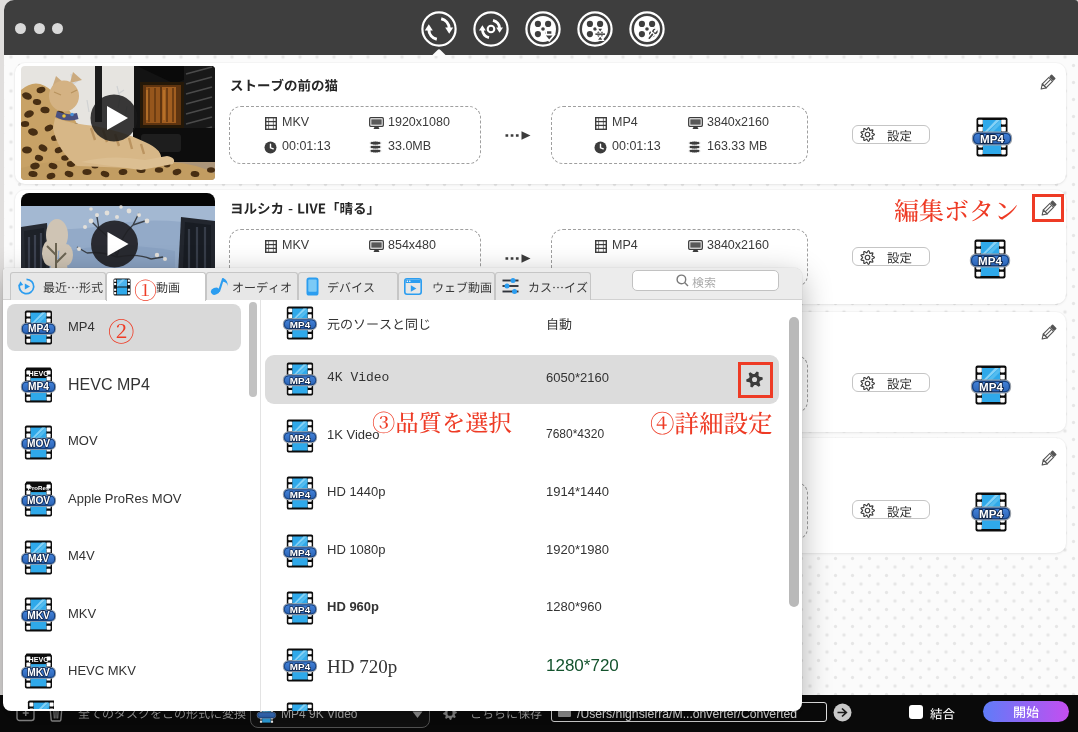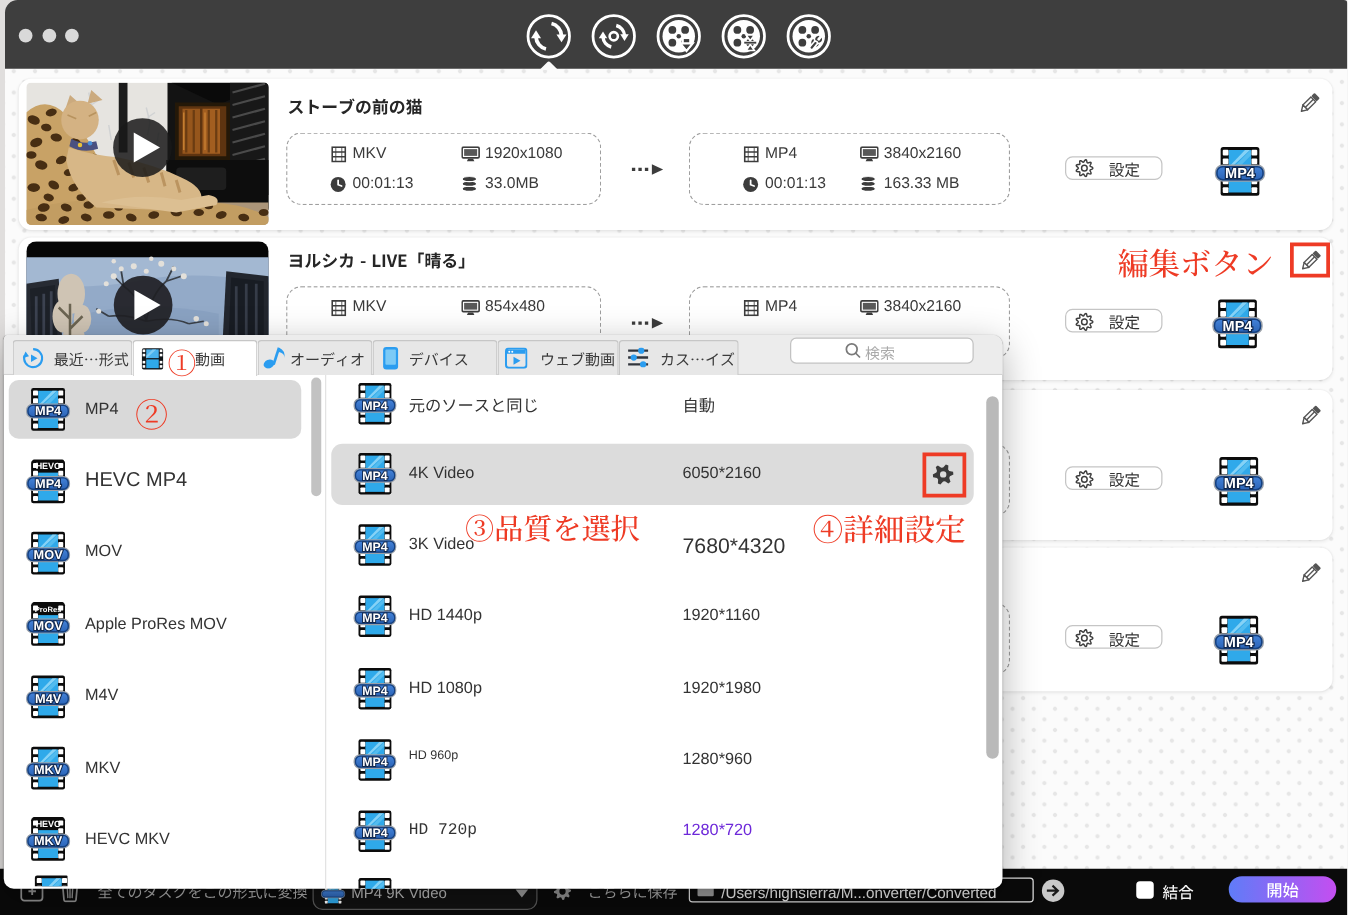--- a/index.html
+++ b/index.html
@@ -857,21 +857,21 @@
         <rect x="0.4" y="12.9" width="33.1" height="10.7" rx="4.7" fill="url(#pillg34)" stroke="#9aa0a8" stroke-width="1.1"></rect>
         <rect x="1.4" y="13.9" width="31.3" height="8.8" rx="3.9" fill="none" stroke="#16407e" stroke-width="1.0"></rect>
         <defs>
           <linearGradient id="pillg34" x1="0" y1="0" x2="0" y2="1">
             <stop offset="0" stop-color="#4585dc"></stop>
             <stop offset="1" stop-color="#2a62b4"></stop>
           </linearGradient>
         </defs>
         <text x="17.0" y="21.8" font-family="Liberation Sans" font-size="9.9" font-weight="bold" fill="#fff" stroke="#10264a" stroke-width="1.6" paint-order="stroke" text-anchor="middle">MP4</text>
       </svg></div>
-<div style="position:absolute;left:327px;top:370px;font-family:Liberation Sans, sans-serif;font-size:13px;font-weight:400;color:#333;white-space:nowrap;letter-spacing:0">4K Video</div>
+<div style="position:absolute;left:327px;top:370px;font-family:Liberation Mono, monospace;font-size:13px;font-weight:400;color:#333;white-space:nowrap;letter-spacing:0">4K Video</div>
 <div style="position:absolute;left:546px;top:370px;font-family:'Liberation Sans',sans-serif;font-size:13px;font-weight:400;color:#333;white-space:nowrap;letter-spacing:0">6050*2160</div>
 <div class="abs" style="left:283px;top:419px"><svg width="34" height="34" viewBox="0 0 34 34" style="overflow:visible">
         <rect x="3.8" y="0.4" width="26.3" height="33.1" rx="1.7" fill="#0c0c0c"></rect>
         <rect x="9.3" y="2.5" width="15.3" height="11.5" fill="#2fa9ea"></rect>
         <polygon points="9.3,14.0 20.4,2.5 23.8,2.5 11.5,14.0" fill="#8fd6f7" opacity="0.9"></polygon>
         <polygon points="12.8,14.0 24.1,2.7 24.6,6.0 16.6,14.0" fill="#5cc0f0" opacity="0.8"></polygon>
         <rect x="9.3" y="20.0" width="15.3" height="11.5" fill="#2fa9ea"></rect>
         <rect x="5.3" y="2.4" width="3.9" height="3.9" rx="0.7" fill="#fff"></rect>
         <rect x="5.3" y="8.3" width="3.9" height="3.9" rx="0.7" fill="#fff"></rect>
         <rect x="5.3" y="21.9" width="3.9" height="3.9" rx="0.7" fill="#fff"></rect>
@@ -883,22 +883,22 @@
         <rect x="0.4" y="12.9" width="33.1" height="10.7" rx="4.7" fill="url(#pillg34)" stroke="#9aa0a8" stroke-width="1.1"></rect>
         <rect x="1.4" y="13.9" width="31.3" height="8.8" rx="3.9" fill="none" stroke="#16407e" stroke-width="1.0"></rect>
         <defs>
           <linearGradient id="pillg34" x1="0" y1="0" x2="0" y2="1">
             <stop offset="0" stop-color="#4585dc"></stop>
             <stop offset="1" stop-color="#2a62b4"></stop>
           </linearGradient>
         </defs>
         <text x="17.0" y="21.8" font-family="Liberation Sans" font-size="9.9" font-weight="bold" fill="#fff" stroke="#10264a" stroke-width="1.6" paint-order="stroke" text-anchor="middle">MP4</text>
       </svg></div>
-<div style="position:absolute;left:327px;top:427px;font-family:'Liberation Sans',sans-serif;font-size:13px;font-weight:400;color:#333;white-space:nowrap;letter-spacing:0">3K Video</div>
-<div style="position:absolute;left:546px;top:427px;font-family:'Liberation Sans',sans-serif;font-size:17px;font-weight:400;color:#333;white-space:nowrap;letter-spacing:0">7680*4320</div>
+<div style="position:absolute;left:327px;top:427px;font-family:'Liberation Sans',sans-serif;font-size:13px;font-weight:400;color:#333;white-space:nowrap;letter-spacing:0">1K Video</div>
+<div style="position:absolute;left:546px;top:427px;font-family:'Liberation Sans',sans-serif;font-size:12px;font-weight:400;color:#333;white-space:nowrap;letter-spacing:0">7680*4320</div>
 <div class="abs" style="left:283px;top:476px"><svg width="34" height="34" viewBox="0 0 34 34" style="overflow:visible">
         <rect x="3.8" y="0.4" width="26.3" height="33.1" rx="1.7" fill="#0c0c0c"></rect>
         <rect x="9.3" y="2.5" width="15.3" height="11.5" fill="#2fa9ea"></rect>
         <polygon points="9.3,14.0 20.4,2.5 23.8,2.5 11.5,14.0" fill="#8fd6f7" opacity="0.9"></polygon>
         <polygon points="12.8,14.0 24.1,2.7 24.6,6.0 16.6,14.0" fill="#5cc0f0" opacity="0.8"></polygon>
         <rect x="9.3" y="20.0" width="15.3" height="11.5" fill="#2fa9ea"></rect>
         <rect x="5.3" y="2.4" width="3.9" height="3.9" rx="0.7" fill="#fff"></rect>
         <rect x="5.3" y="8.3" width="3.9" height="3.9" rx="0.7" fill="#fff"></rect>
         <rect x="5.3" y="21.9" width="3.9" height="3.9" rx="0.7" fill="#fff"></rect>
         <rect x="5.3" y="27.9" width="3.9" height="3.9" rx="0.7" fill="#fff"></rect>
@@ -910,21 +910,21 @@
         <rect x="1.4" y="13.9" width="31.3" height="8.8" rx="3.9" fill="none" stroke="#16407e" stroke-width="1.0"></rect>
         <defs>
           <linearGradient id="pillg34" x1="0" y1="0" x2="0" y2="1">
             <stop offset="0" stop-color="#4585dc"></stop>
             <stop offset="1" stop-color="#2a62b4"></stop>
           </linearGradient>
         </defs>
         <text x="17.0" y="21.8" font-family="Liberation Sans" font-size="9.9" font-weight="bold" fill="#fff" stroke="#10264a" stroke-width="1.6" paint-order="stroke" text-anchor="middle">MP4</text>
       </svg></div>
 <div style="position:absolute;left:327px;top:484px;font-family:'Liberation Sans',sans-serif;font-size:13px;font-weight:400;color:#333;white-space:nowrap;letter-spacing:0">HD 1440p</div>
-<div style="position:absolute;left:546px;top:484px;font-family:'Liberation Sans',sans-serif;font-size:13px;font-weight:400;color:#333;white-space:nowrap;letter-spacing:0">1920*1160</div>
+<div style="position:absolute;left:546px;top:484px;font-family:'Liberation Sans',sans-serif;font-size:13px;font-weight:400;color:#333;white-space:nowrap;letter-spacing:0">1914*1440</div>
 <div class="abs" style="left:283px;top:533.5px"><svg width="34" height="34" viewBox="0 0 34 34" style="overflow:visible">
         <rect x="3.8" y="0.4" width="26.3" height="33.1" rx="1.7" fill="#0c0c0c"></rect>
         <rect x="9.3" y="2.5" width="15.3" height="11.5" fill="#2fa9ea"></rect>
         <polygon points="9.3,14.0 20.4,2.5 23.8,2.5 11.5,14.0" fill="#8fd6f7" opacity="0.9"></polygon>
         <polygon points="12.8,14.0 24.1,2.7 24.6,6.0 16.6,14.0" fill="#5cc0f0" opacity="0.8"></polygon>
         <rect x="9.3" y="20.0" width="15.3" height="11.5" fill="#2fa9ea"></rect>
         <rect x="5.3" y="2.4" width="3.9" height="3.9" rx="0.7" fill="#fff"></rect>
         <rect x="5.3" y="8.3" width="3.9" height="3.9" rx="0.7" fill="#fff"></rect>
         <rect x="5.3" y="21.9" width="3.9" height="3.9" rx="0.7" fill="#fff"></rect>
         <rect x="5.3" y="27.9" width="3.9" height="3.9" rx="0.7" fill="#fff"></rect>
@@ -961,21 +961,21 @@
         <rect x="0.4" y="12.9" width="33.1" height="10.7" rx="4.7" fill="url(#pillg34)" stroke="#9aa0a8" stroke-width="1.1"></rect>
         <rect x="1.4" y="13.9" width="31.3" height="8.8" rx="3.9" fill="none" stroke="#16407e" stroke-width="1.0"></rect>
         <defs>
           <linearGradient id="pillg34" x1="0" y1="0" x2="0" y2="1">
             <stop offset="0" stop-color="#4585dc"></stop>
             <stop offset="1" stop-color="#2a62b4"></stop>
           </linearGradient>
         </defs>
         <text x="17.0" y="21.8" font-family="Liberation Sans" font-size="9.9" font-weight="bold" fill="#fff" stroke="#10264a" stroke-width="1.6" paint-order="stroke" text-anchor="middle">MP4</text>
       </svg></div>
-<div style="position:absolute;left:327px;top:599px;font-family:'Liberation Sans',sans-serif;font-size:10px;font-weight:400;color:#333;white-space:nowrap;letter-spacing:0">HD 960p</div>
+<div style="position:absolute;left:327px;top:599px;font-family:'Liberation Sans',sans-serif;font-size:13px;font-weight:700;color:#333;white-space:nowrap;letter-spacing:0">HD 960p</div>
 <div style="position:absolute;left:546px;top:599px;font-family:'Liberation Sans',sans-serif;font-size:13px;font-weight:400;color:#333;white-space:nowrap;letter-spacing:0">1280*960</div>
 <div class="abs" style="left:283px;top:648px"><svg width="34" height="34" viewBox="0 0 34 34" style="overflow:visible">
         <rect x="3.8" y="0.4" width="26.3" height="33.1" rx="1.7" fill="#0c0c0c"></rect>
         <rect x="9.3" y="2.5" width="15.3" height="11.5" fill="#2fa9ea"></rect>
         <polygon points="9.3,14.0 20.4,2.5 23.8,2.5 11.5,14.0" fill="#8fd6f7" opacity="0.9"></polygon>
         <polygon points="12.8,14.0 24.1,2.7 24.6,6.0 16.6,14.0" fill="#5cc0f0" opacity="0.8"></polygon>
         <rect x="9.3" y="20.0" width="15.3" height="11.5" fill="#2fa9ea"></rect>
         <rect x="5.3" y="2.4" width="3.9" height="3.9" rx="0.7" fill="#fff"></rect>
         <rect x="5.3" y="8.3" width="3.9" height="3.9" rx="0.7" fill="#fff"></rect>
         <rect x="5.3" y="21.9" width="3.9" height="3.9" rx="0.7" fill="#fff"></rect>
@@ -987,22 +987,22 @@
         <rect x="0.4" y="12.9" width="33.1" height="10.7" rx="4.7" fill="url(#pillg34)" stroke="#9aa0a8" stroke-width="1.1"></rect>
         <rect x="1.4" y="13.9" width="31.3" height="8.8" rx="3.9" fill="none" stroke="#16407e" stroke-width="1.0"></rect>
         <defs>
           <linearGradient id="pillg34" x1="0" y1="0" x2="0" y2="1">
             <stop offset="0" stop-color="#4585dc"></stop>
             <stop offset="1" stop-color="#2a62b4"></stop>
           </linearGradient>
         </defs>
         <text x="17.0" y="21.8" font-family="Liberation Sans" font-size="9.9" font-weight="bold" fill="#fff" stroke="#10264a" stroke-width="1.6" paint-order="stroke" text-anchor="middle">MP4</text>
       </svg></div>
-<div style="position:absolute;left:327px;top:656px;font-family:Liberation Mono, monospace;font-size:13px;font-weight:400;color:#333;white-space:nowrap;letter-spacing:0">HD 720p</div>
-<div style="position:absolute;left:546px;top:656px;font-family:'Liberation Sans',sans-serif;font-size:13px;font-weight:400;color:#6d28d9;white-space:nowrap;letter-spacing:0">1280*720</div>
+<div style="position:absolute;left:327px;top:656px;font-family:Liberation Serif, serif;font-size:19px;font-weight:400;color:#333;white-space:nowrap;letter-spacing:0">HD 720p</div>
+<div style="position:absolute;left:546px;top:656px;font-family:'Liberation Sans',sans-serif;font-size:17px;font-weight:400;color:#14532d;white-space:nowrap;letter-spacing:0">1280*720</div>
 <div class="abs" style="left:283px;top:702px;width:36px;height:9px;overflow:hidden"><svg width="34" height="34" viewBox="0 0 34 34" style="overflow:visible">
         <rect x="3.8" y="0.4" width="26.3" height="33.1" rx="1.7" fill="#0c0c0c"></rect>
         <rect x="9.3" y="2.5" width="15.3" height="11.5" fill="#2fa9ea"></rect>
         <polygon points="9.3,14.0 20.4,2.5 23.8,2.5 11.5,14.0" fill="#8fd6f7" opacity="0.9"></polygon>
         <polygon points="12.8,14.0 24.1,2.7 24.6,6.0 16.6,14.0" fill="#5cc0f0" opacity="0.8"></polygon>
         <rect x="9.3" y="20.0" width="15.3" height="11.5" fill="#2fa9ea"></rect>
         <rect x="5.3" y="2.4" width="3.9" height="3.9" rx="0.7" fill="#fff"></rect>
         <rect x="5.3" y="8.3" width="3.9" height="3.9" rx="0.7" fill="#fff"></rect>
         <rect x="5.3" y="21.9" width="3.9" height="3.9" rx="0.7" fill="#fff"></rect>
         <rect x="5.3" y="27.9" width="3.9" height="3.9" rx="0.7" fill="#fff"></rect>

